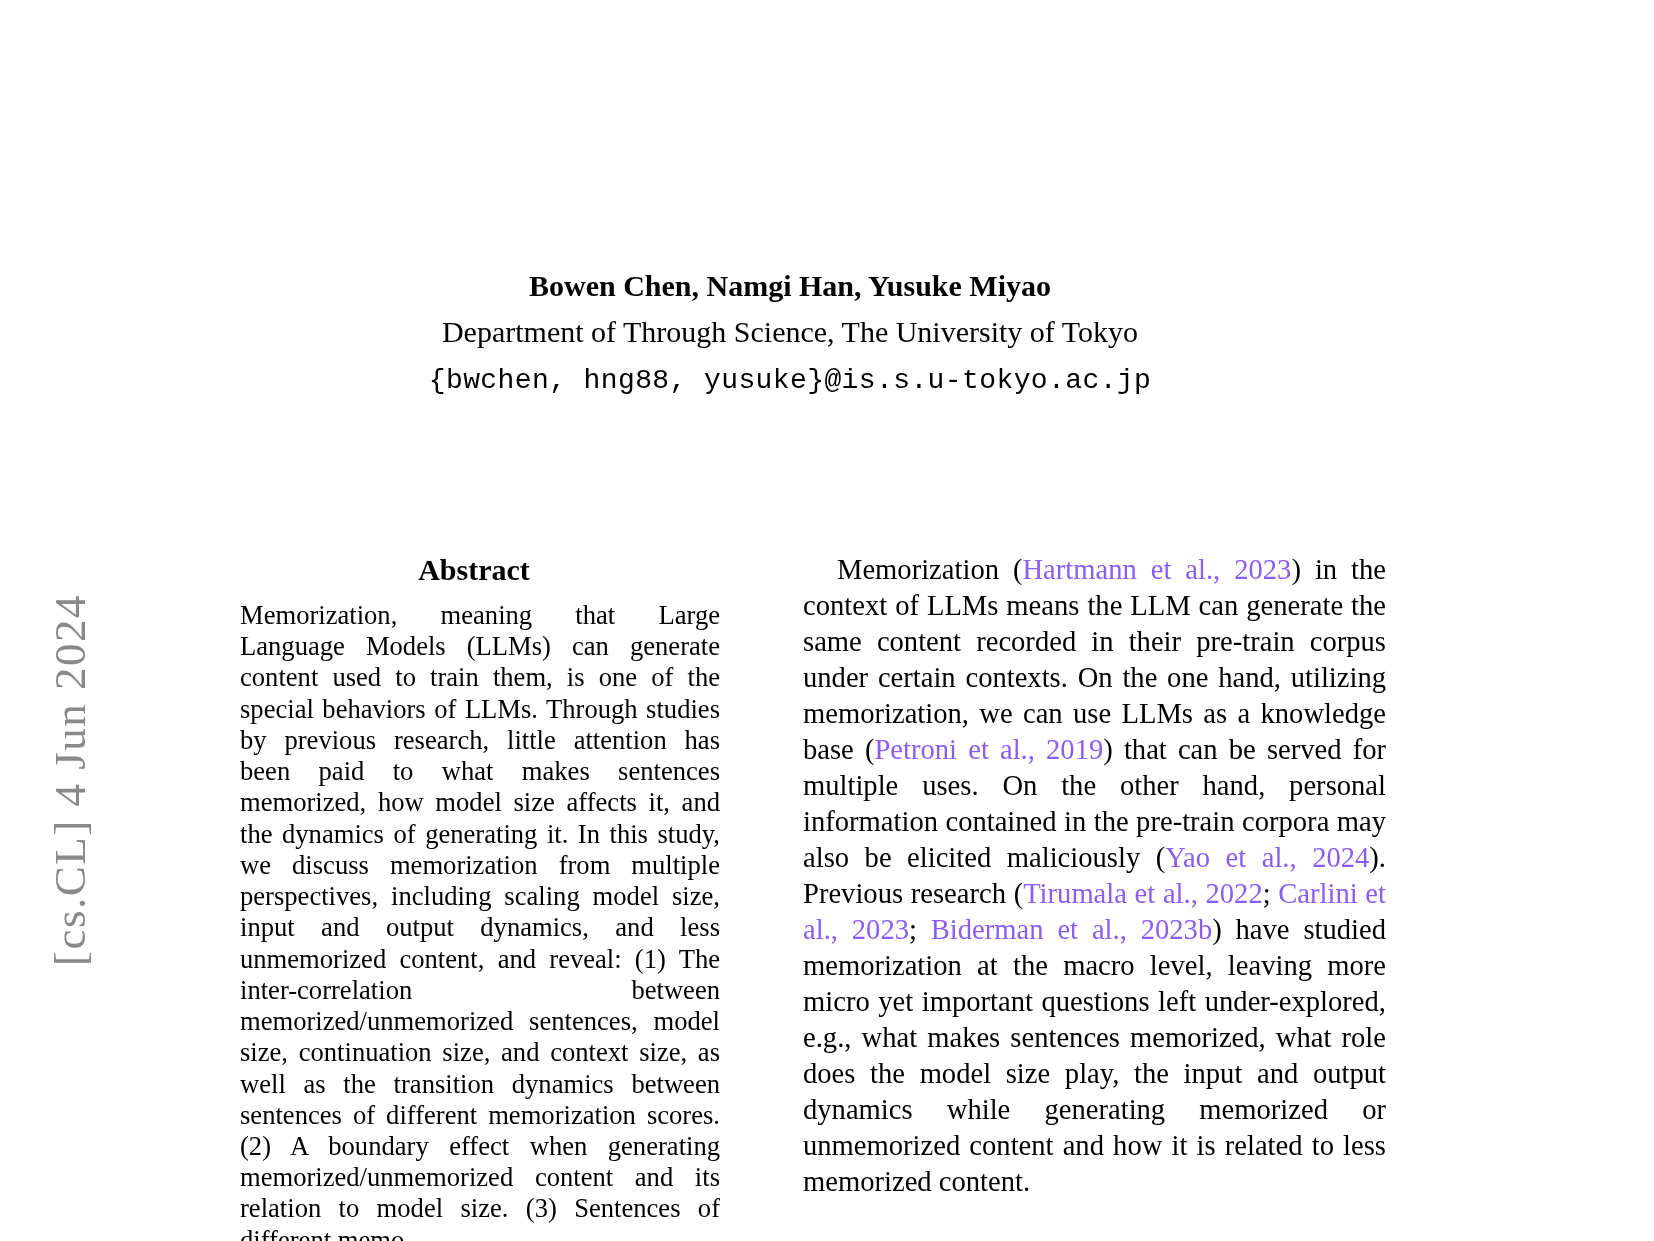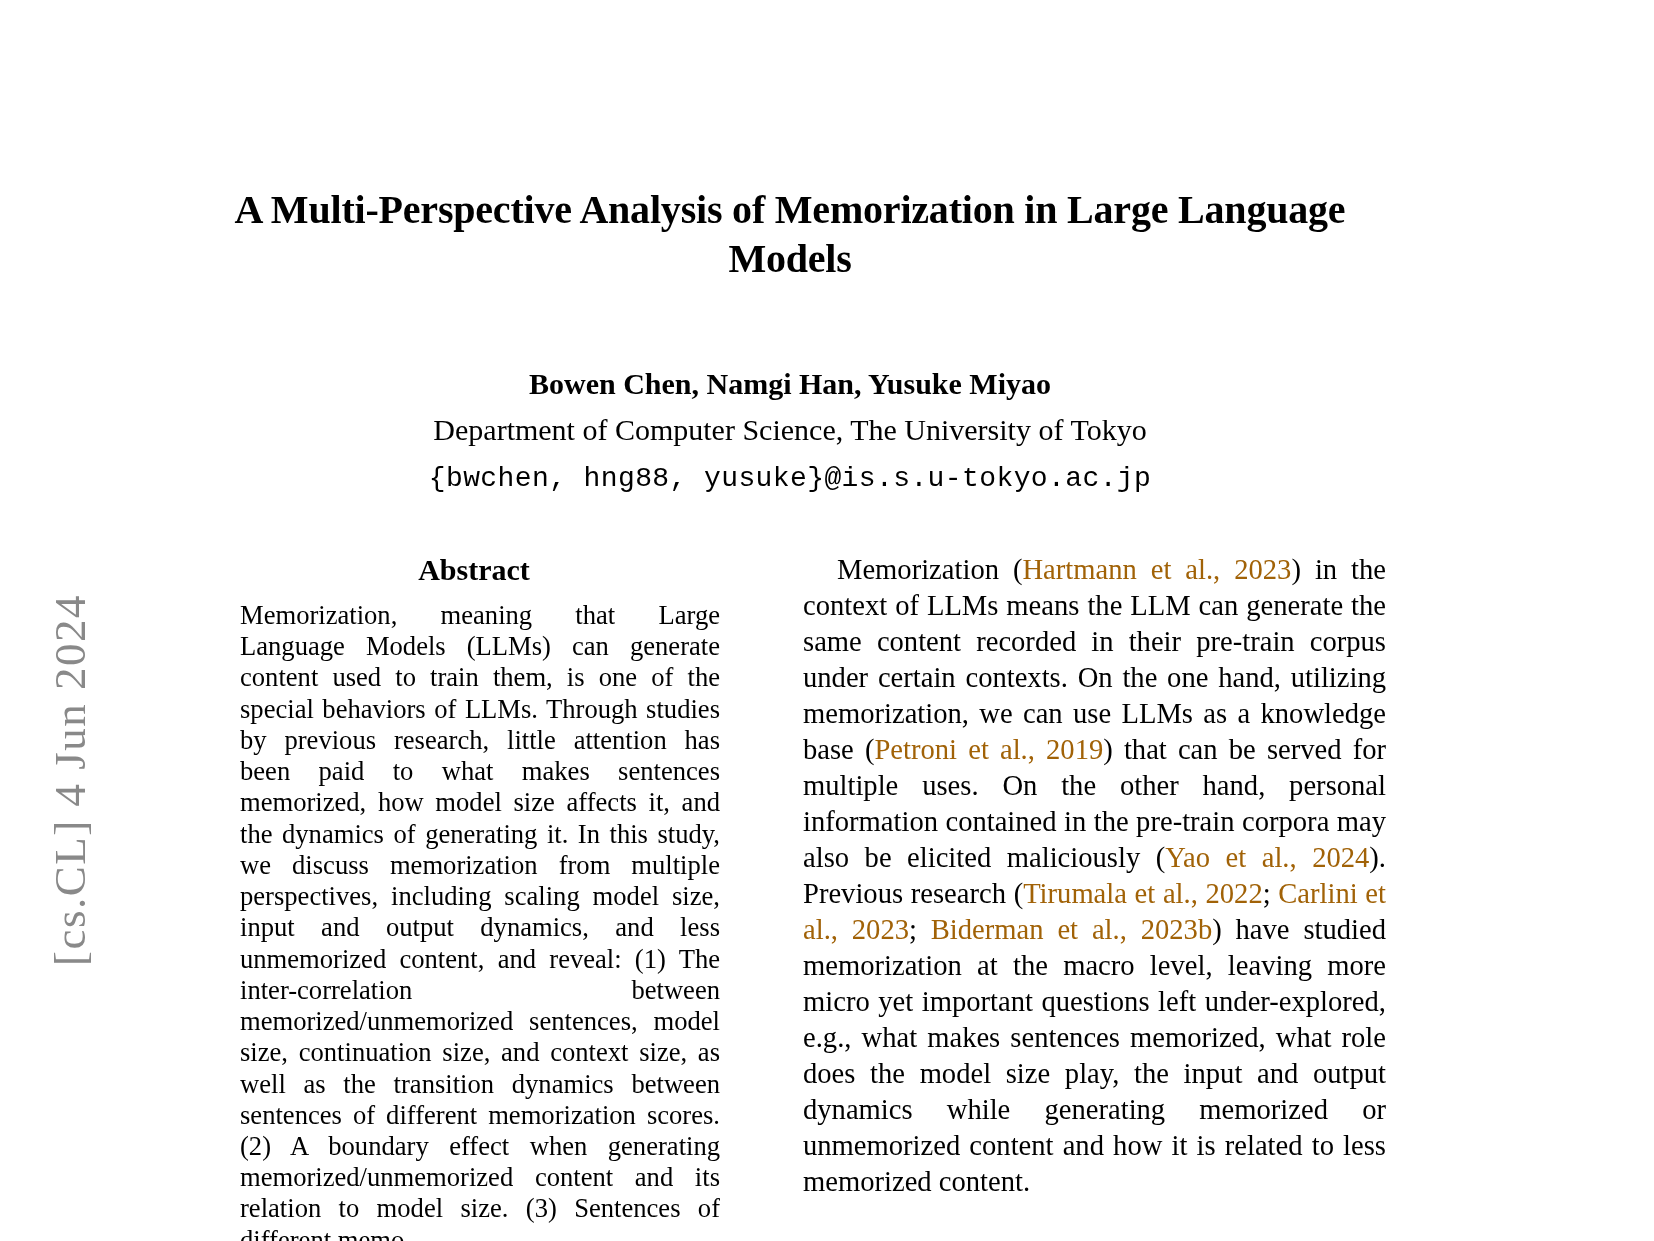--- a/index.html
+++ b/index.html
@@ -122,36 +122,35 @@
     margin-left: 12px;
   }
 
   #intro-body {
     font-size: 28.6px;
     line-height: 1.26;
     text-indent: 34px;
   }
 
   .cite {
-    color: #a16207;
+    color: #8b5cf6;
   }
 </style>
 </head>
 <body>
 
 <div id="arxiv-stamp">[cs.CL]  4 Jun 2024</div>
 
 <div id="page">
 
   <div id="title-block">
-    <h1 id="paper-title">A Multi-Perspective Analysis of Memorization in Large Language Models</h1>
 
     <div id="authors">Bowen Chen, Namgi Han, Yusuke Miyao</div>
 
-    <div id="affiliation">Department of Computer Science, The University of Tokyo</div>
+    <div id="affiliation">Department of Through Science, The University of Tokyo</div>
 
     <div id="emails">{bwchen, hng88, yusuke}@is.s.u-tokyo.ac.jp</div>
   </div>
 
   <div id="columns">
 
     <div class="column" id="col-left">
       <div id="abstract-heading">Abstract</div>
       <p class="body-text" id="abstract-body">Memorization, meaning that Large Language Models (LLMs) can generate content used to train them, is one of the special behaviors of LLMs. Through studies by previous research, little attention has been paid to what makes sentences memorized, how model size affects it, and the dynamics of generating it. In this study, we discuss memorization from multiple perspectives, including scaling model size, input and output dynamics, and less unmemorized content, and reveal: (1) The inter-correlation between memorized/unmemorized sentences, model size, continuation size, and context size, as well as the transition dynamics between sentences of different memorization scores. (2) A boundary effect when generating memorized/unmemorized content and its relation to model size. (3) Sentences of different memo-</p>
     </div>

